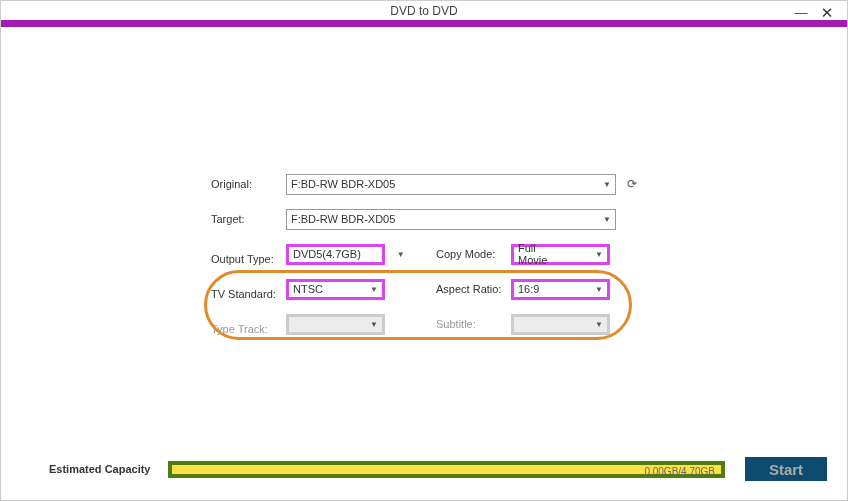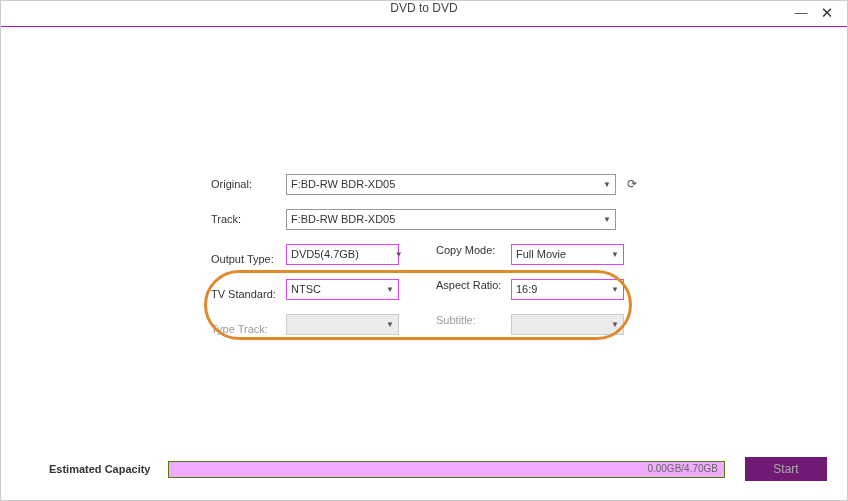--- a/index.html
+++ b/index.html
@@ -1,43 +1,43 @@
 <!DOCTYPE html>
 <html><head>
 <meta charset="utf-8">
 <style>
   * { box-sizing: border-box; margin: 0; padding: 0; }
   body { font-family: Arial, sans-serif; font-size: 11px; background: #fff; color: #333; }
   .window { width: 848px; height: 501px; border: 1px solid #ccc; position: relative; background: #fff; }
-  .titlebar { height: 26px; border-bottom: 1px solid #a21caf; position: relative; display: flex; align-items: flex-start; justify-content: center; }
+  .titlebar { height: 26px; border-bottom: 7px solid #a21caf; position: relative; display: flex; align-items: center; justify-content: center; }
   .title { font-size: 12px; color: #444; }
   .win-min { position: absolute; right: 38px; top: 4px; font-size: 13px; width: 16px; text-align: center; cursor: pointer; color: #444; }
   .win-close { position: absolute; right: 12px; top: 3px; font-size: 15px; width: 16px; text-align: center; cursor: pointer; color: #333; }
   .content { position: absolute; top: 26px; left: 0; right: 0; bottom: 0; padding-left: 48px; }
   .form-area { position: absolute; left: 210px; top: 146px; width: 430px; }
   .row { display: flex; align-items: center; height: 22px; margin-bottom: 13px; }
   .label { width: 75px; color: #333; font-size: 11px; }
   .wide-select { flex: 1; height: 21px; border: 1px solid #999; background: #fff; font-size: 11px; padding: 0 4px; cursor: pointer; display: flex; align-items: center; justify-content: space-between; }
   .wide-select .arrow, .small-select .arrow { font-size: 8px; color: #555; }
   .refresh-btn { width: 16px; height: 16px; margin-left: 8px; cursor: pointer; color: #555; font-size: 12px; display: flex; align-items: center; justify-content: center; }
   .text-input { width: 130px; height: 21px; border: 1px solid #999; background: #fff; padding: 0 4px; font-size: 11px; }
   .dual-row { display: flex; align-items: center; height: 22px; margin-bottom: 13px; }
   .dual-left { display: flex; align-items: flex-end; width: 205px; }
-  .dual-right { display: flex; align-items: flex-start; }
+  .dual-right { display: flex; align-items: center; }
   .dual-label { width: 75px; color: #333; font-size: 11px; }
   .dual-label2 { width: 75px; color: #333; font-size: 11px; }
   .dual-label.disabled, .dual-label2.disabled { color: #999; }
-  .small-select { width: 113px; height: 21px; border: 1px solid #d946ef; background: #fff; font-size: 11px; padding: 0 4px; cursor: pointer; display: flex; align-items: center; justify-content: space-between; gap: 36px; }
+  .small-select { width: 99px; height: 21px; border: 3px solid #d946ef; background: #fff; font-size: 11px; padding: 0 4px; cursor: pointer; display: flex; align-items: center; justify-content: space-between; gap: 36px; }
   .small-select.disabled { background: #ececec; border-color: #ccc; color: #aaa; cursor: default; }
   .highlight-oval { position: absolute; border: 3px solid #e08a2e; border-radius: 35px; pointer-events: none; }
   .footer { position: absolute; left: 0; right: 0; bottom: 18px; height: 26px; display: flex; align-items: center; padding: 0 20px 0 48px; }
   .est-label { font-size: 11px; color: #333; margin-right: 18px; font-weight: bold; }
-  .progress-wrap { flex: 1; height: 17px; border: 1px solid #4d7c0f; background: #f0abfc; position: relative; }
+  .progress-wrap { flex: 1; height: 17px; border: 4px solid #4d7c0f; background: #fde047; position: relative; }
   .progress-text { position: absolute; right: 6px; top: 1px; font-size: 10px; color: #666; }
-  .start-btn { width: 82px; height: 24px; margin-left: 20px; background: #701a75; color: #aaa; border: none; font-size: 12px; cursor: default; }
+  .start-btn { width: 82px; height: 24px; margin-left: 20px; background: #0c4a6e; color: #aaa; border: none; font-size: 15px; cursor: default; font-weight: bold; }
 </style>
 </head>
 <body>
 
 <div class="window">
   <div class="titlebar">
     <span class="title">DVD to DVD</span>
     <span class="win-min">—</span>
     <span class="win-close">✕</span>
   </div>
@@ -51,21 +51,21 @@
         <div class="wide-select" style="width:330px;flex:none">
           <span>F:BD-RW   BDR-XD05</span>
           <span class="arrow">▼</span>
         </div>
         <div class="refresh-btn">
           <span>⟳</span>
         </div>
       </div>
 
       <div class="row">
-        <div class="label">Track:</div>
+        <div class="label">Target:</div>
         <div class="wide-select" style="width:330px;flex:none">
           <span>F:BD-RW   BDR-XD05</span>
           <span class="arrow">▼</span>
         </div>
       </div>
 
 
       <div class="dual-row" style="margin-top:6px">
         <div class="dual-left">
           <div class="dual-label">Output Type:</div>

